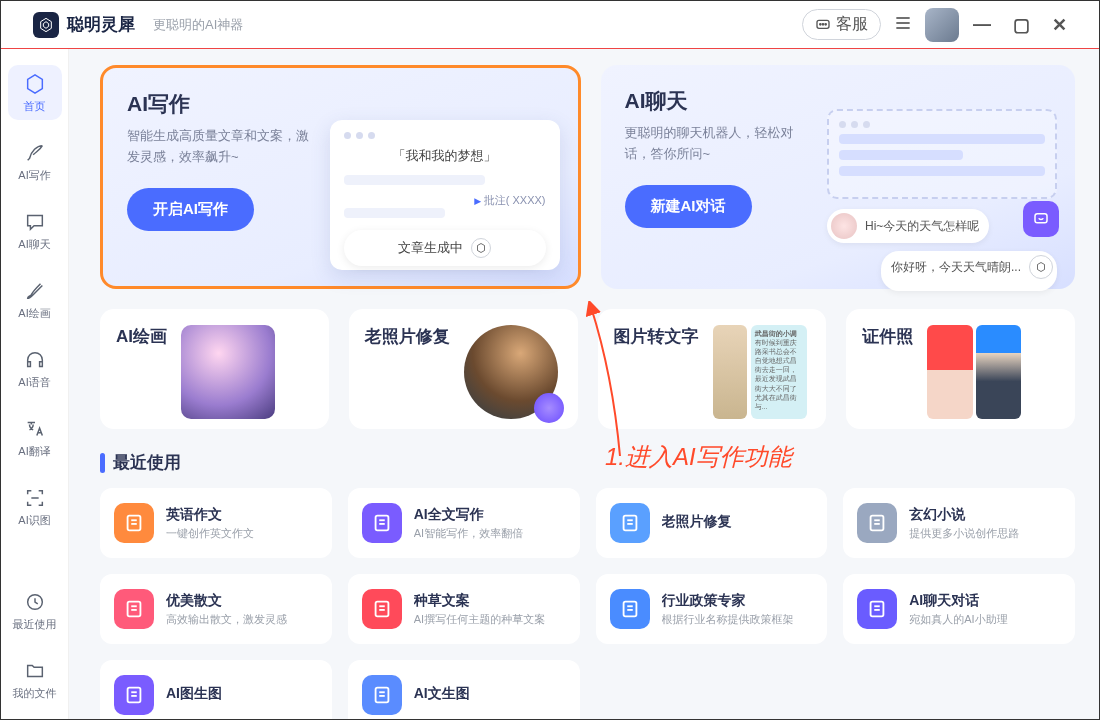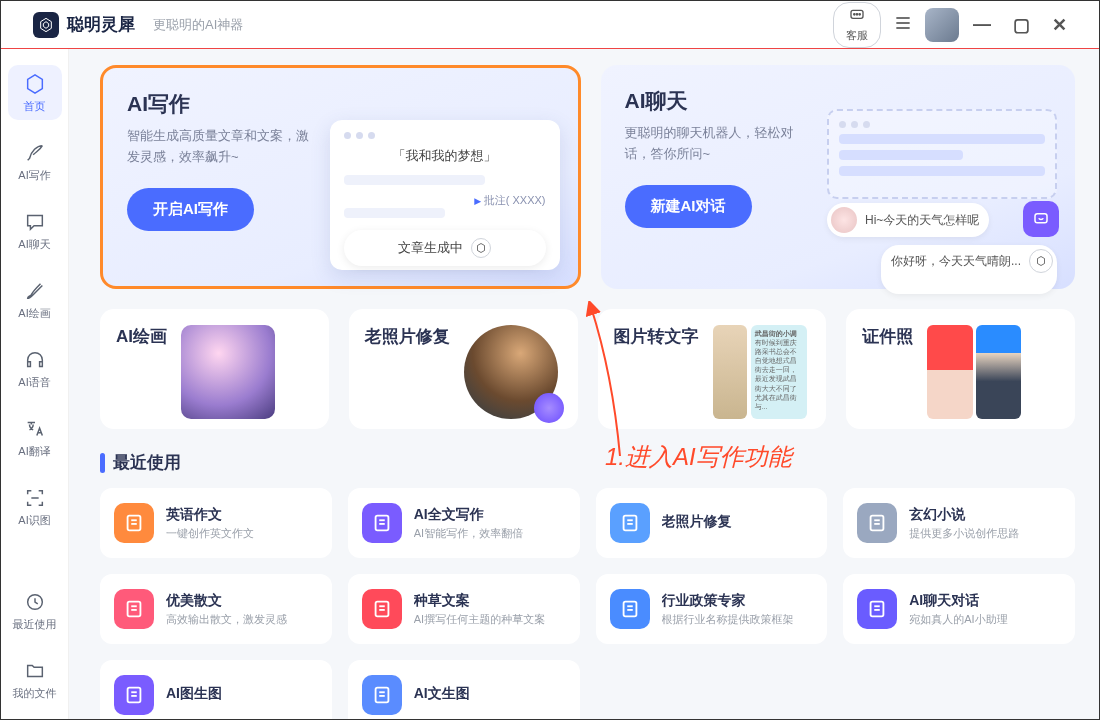--- a/index.html
+++ b/index.html
@@ -6,21 +6,21 @@
 body { width: 1100px; height: 720px; background: #f5f7fa; overflow: hidden; border: 1px solid #333; position: relative; }
 
 
 .titlebar { height: 48px; background: #fff; display: flex; align-items: center; padding: 0 32px; border-bottom: 1px solid #ef4444; }
 .logo-wrap { display: flex; align-items: center; gap: 8px; }
 .logo-ico { width: 26px; height: 26px; border-radius: 6px; background: #1a2544; display: flex; align-items: center; justify-content: center; color: #fff; }
 .logo-ico svg { width: 16px; height: 16px; }
 .app-name { font-weight: 700; font-size: 17px; color: #1a2544; }
 .app-sub { font-size: 13px; color: #9aa0aa; margin-left: 10px; }
 .titlebar-spacer { flex: 1; }
-.kf-btn { display: flex; align-items: center; gap: 5px; padding: 4px 12px; border: 1.5px solid #d0d4db; border-radius: 16px; font-size: 11px; color: #555; cursor: pointer; flex-direction: column; }
+.kf-btn { display: flex; align-items: center; gap: 5px; padding: 4px 12px; border: 1.5px solid #d0d4db; border-radius: 16px; font-size: 16px; color: #555; cursor: pointer; }
 .hamburger { margin: 0 12px; cursor: pointer; color: #555; }
 .avatar { width: 34px; height: 34px; border-radius: 8px; background: linear-gradient(135deg,#a8b5c8,#6b7a8f); margin-right: 14px; }
 .win-btns { display: flex; gap: 22px; }
 .win-btn { font-size: 18px; color: #555; cursor: pointer; font-weight: 600; }
 
 
 .main-wrap { display: flex; height: calc(100% - 48px); gap: 11px; }
 
 
 .sidebar { width: 68px; background: #fff; display: flex; flex-direction: column; align-items: center; padding-top: 16px; gap: 14px; border-right: 1px solid #f0f0f0; }
@@ -53,23 +53,23 @@
 .preview-gen { display: flex; align-items: center; justify-content: center; gap: 8px; background: #fff; border-radius: 18px; padding: 8px; margin-top: 12px; box-shadow: 0 2px 8px rgba(0,0,0,.08); font-size: 13px; color: #444; }
 .preview-gen .mini-logo { width: 20px; height: 20px; }
 .ai-watermark { position: absolute; left: 230px; top: 140px; font-size: 42px; font-weight: 900; font-style: italic; background: linear-gradient(90deg,#7a8cff,#b8c4ff); -webkit-background-clip: text; color: transparent; opacity: .7; }
 
 
 .chat-preview { position: absolute; right: 18px; top: 44px; width: 230px; }
 .chat-frame { height: 90px; border: 2px dashed #c7cfef; border-radius: 10px; padding: 10px; background: rgba(255,255,255,.3); }
 .chat-frame .preview-dots { margin-bottom: 6px; }
 .chat-frame .cline { height: 10px; background: #d6deff; border-radius: 4px; margin-bottom: 6px; }
 .chat-frame .cline.s { width: 60%; }
-.chat-bubble { display: flex; align-items: center; gap: 8px; margin-top: 4px; background: #fff; border-radius: 18px; padding: 4px 10px 4px 4px; font-size: 12px; color: #555; width: fit-content; box-shadow: 0 2px 6px rgba(0,0,0,.06); }
+.chat-bubble { display: flex; align-items: center; gap: 8px; margin-top: 10px; background: #fff; border-radius: 18px; padding: 4px 10px 4px 4px; font-size: 12px; color: #555; width: fit-content; box-shadow: 0 2px 6px rgba(0,0,0,.06); }
 .chat-bubble .bav { width: 26px; height: 26px; border-radius: 50%; background: radial-gradient(circle,#fde4e4,#e8c3c3); }
-.chat-bubble2 { margin-top: 8px; margin-left: auto; display: flex; align-items: center; gap: 8px; background: #fff; border-radius: 18px; padding: 4px 4px 21px 10px; font-size: 12px; color: #555; width: fit-content; box-shadow: 0 2px 6px rgba(0,0,0,.06); }
+.chat-bubble2 { margin-top: 8px; margin-left: auto; display: flex; align-items: center; gap: 8px; background: #fff; border-radius: 18px; padding: 4px 4px 12px 10px; font-size: 12px; color: #555; width: fit-content; box-shadow: 0 2px 6px rgba(0,0,0,.06); }
 .chat-bubble2 .mini-logo { width: 24px; height: 24px; }
 .chat-float-ico { position: absolute; right: -2px; top: 92px; width: 36px; height: 36px; border-radius: 10px; background: #7a5cff; display: flex; align-items: center; justify-content: center; }
 .chat-float-ico svg { width: 18px; height: 18px; stroke: #fff; fill: none; stroke-width: 2; }
 
 
 .feature-row { display: flex; gap: 20px; margin-top: 20px; }
 .feature-card { flex: 1; background: #fff; border-radius: 14px; padding: 16px; height: 120px; display: flex; align-items: flex-start; gap: 14px; cursor: pointer; }
 .feature-title { font-size: 17px; font-weight: 700; color: #2b3353; }
 .feature-img { width: 94px; height: 94px; border-radius: 10px; flex-shrink: 0; }
 .fimg-1 { background: radial-gradient(circle at 40% 30%,#ffd6f0,#9a7ccf 60%,#4a3c7f); }

